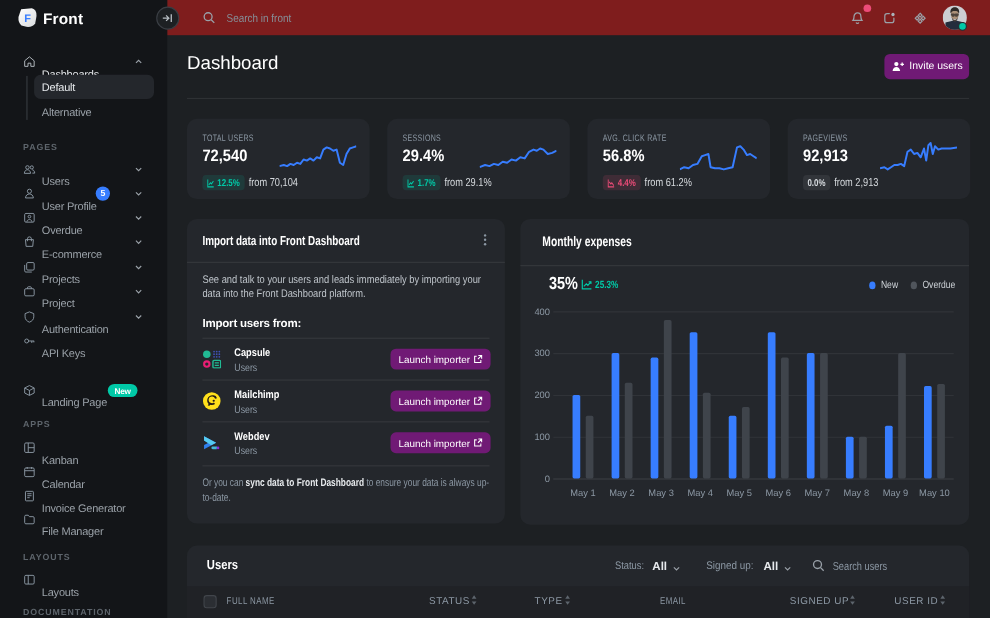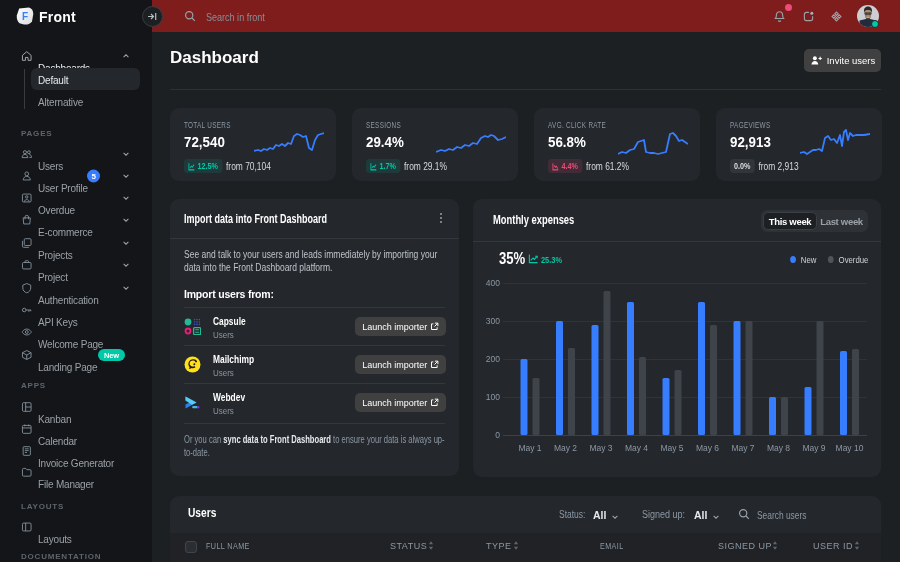--- a/index.html
+++ b/index.html
@@ -17,21 +17,21 @@
 
 #navbar { position:absolute; left:152px; top:0; right:0; height:32px; background:#7f1d1d; z-index:4; }
 
 .card { position:absolute; background:#24272c; border-radius:9px; }
 .muted { color:#8c98a4; }
 .divider { position:absolute; left:0; right:0; height:1px; background:rgba(255,255,255,0.08); }
 .badge { display:inline-flex; align-items:center; height:14px; border-radius:4px; padding:0 5px; font-size:9px; font-weight:bold; }
 .bgreen { background:rgba(0,201,167,0.12); color:#00c9a7; }
 .bred { background:rgba(237,76,120,0.14); color:#ed4c78; }
 .bgray { background:#32353a; color:#d7dbdf; }
-.btn-blue { background:#404040; color:#fff; border-radius:5px; display:flex; align-items:center; justify-content:center; }
+.btn-blue { background:#701a75; color:#fff; border-radius:5px; display:flex; align-items:center; justify-content:center; }
 </style>
 </head>
 <body>
 <div id="stage">
 
   <div id="navbar">
     <svg class="abs" style="left:32px;top:10px" width="12" height="12" viewBox="0 0 12 12">
         <circle cx="5.2" cy="5.2" r="3.6" fill="none" stroke="#99a1a9" stroke-width="1.2"></circle>
         <path d="M8 8 10.8 10.8" stroke="#99a1a9" stroke-width="1.2"></path>
       </svg>
@@ -180,27 +180,20 @@
           <path d="M2 3.5 5 6.5 8 3.5" stroke="#9aa1a8" fill="none" stroke-width="1.3"></path>
         </svg>
     </div>
     <div class="navitem" style="top:299px">
       <svg class="ic oi" viewBox="0 0 16 16">
           <circle cx="4.5" cy="8" r="2.5"></circle>
           <path d="M7 8h7M11 8v2.5M13.6 8v1.8"></path>
         </svg>
       <span class="lb">API Keys</span>
     </div>
-    <div class="navitem" style="top:321px">
-      <svg class="ic oi" viewBox="0 0 16 16">
-          <path d="M1.5 8S4 3.8 8 3.8 14.5 8 14.5 8 12 12.2 8 12.2 1.5 8 1.5 8z"></path>
-          <circle cx="8" cy="8" r="2"></circle>
-        </svg>
-      <span class="lb">Welcome Page</span>
-    </div>
     <div class="navitem" style="top:344px">
       <svg class="ic oi" viewBox="0 0 16 16">
           <path d="M8 1.8 14 4.8v6.4L8 14.2 2 11.2V4.8z"></path>
           <path d="M2 4.8 8 8l6-3.2M8 14.2V8"></path>
         </svg>
       <span class="lb">Landing Page</span>
       <span style="position:absolute;left:98px;top:50%;transform:translateY(-50%);height:12px;background:#00c9a7;border-radius:6px;color:#fff;font-size:7.5px;font-weight:bold;display:flex;align-items:center;padding:0 6px">New</span>
     </div>
     <div class="nhead" style="top:381px">APPS</div>
     <div class="navitem" style="top:396px">
@@ -234,21 +227,21 @@
     <div class="navitem" style="top:516px">
       <svg class="ic oi" viewBox="0 0 16 16">
           <rect x="2" y="2.5" width="12" height="11" rx="1.5"></rect>
           <path d="M6.5 2.5v11"></path>
         </svg>
       <span class="lb">Layouts</span>
     </div>
     <div class="nhead" style="top:552px">DOCUMENTATION</div>
   </div>
 
-  <div class="abs" style="left:170px;top:48px;color:#fff;font-size:17px;font-weight:bold">Dashboard</div>
+  <div class="abs" style="left:170px;top:48px;color:#fff;font-size:17px;font-weight:normal">Dashboard</div>
   <div class="btn-blue abs" style="left:804px;top:49px;width:77px;height:23px;font-size:9.5px">
     <svg width="13" height="13" viewBox="0 0 16 16" style="margin-right:4px">
         <circle cx="6" cy="5.2" r="2.4" fill="#fff"></circle>
         <path d="M1.8 13c.3-3 2-4.4 4.2-4.4s3.9 1.4 4.2 4.4z" fill="#fff"></path>
         <path d="M12.5 3.5v4M10.5 5.5h4" stroke="#fff" stroke-width="1.4"></path>
       </svg>
     Invite users
   </div>
   <div class="divider" style="left:170px;top:89px;width:711px;right:auto"></div>
 
@@ -374,24 +367,20 @@
     <div class="btn-blue abs" style="left:185px;top:194px;width:91px;height:19px;font-size:9px">Launch importer&nbsp;<svg width="9" height="9" viewBox="0 0 12 12" fill="none" stroke="#fff" stroke-width="1.3">
           <path d="M4.5 2.5H2v7.5h7.5V7"></path>
           <path d="M6.5 1.5h4v4M10.2 1.8 6 6"></path>
         </svg></div>
     <div class="divider" style="top:224px;left:14px;right:14px"></div>
     <div class="abs" style="left:14px;top:234px;color:#8c98a4;font-size:10px;line-height:13px;white-space:nowrap;transform:scaleX(0.76);transform-origin:0 0">Or you can <b style="color:#e7eaed">sync data to Front Dashboard</b> to ensure your data is always up-<br>to-date.</div>
   </div>
 
   <div class="card" style="left:473px;top:199px;width:408px;height:278px">
     <div class="abs" style="left:20px;top:14px;color:#fff;font-size:12.5px;font-weight:bold;transform:scaleX(0.75);transform-origin:0 0;white-space:nowrap">Monthly expenses</div>
-    <div class="abs" style="right:13px;top:11px;width:107px;height:22px;background:#2e3136;border-radius:6px;display:flex;align-items:center;padding:2px">
-      <span style="background:#1d2023;border:1px solid #3b3f45;border-radius:5px;color:#fff;font-size:9.5px;font-weight:bold;width:54px;height:18px;display:flex;align-items:center;justify-content:center;letter-spacing:-0.3px">This week</span>
-      <span style="color:#9aa1a8;font-size:9.5px;font-weight:bold;width:49px;text-align:center;letter-spacing:-0.3px">Last week</span>
-    </div>
     <div class="divider" style="top:42px"></div>
     <div class="abs" style="left:26px;top:51px;color:#fff;font-size:16px;font-weight:bold;transform:scaleX(0.82);transform-origin:0 0">35%</div>
     <svg class="abs" style="left:55px;top:54px" width="11" height="11" viewBox="0 0 12 12" fill="none" stroke="#00c9a7" stroke-width="1.2">
         <path d="M1.5 1.5v9h9"></path>
         <path d="M3 8l2.5-2.5 1.5 1.5 3-3.5"></path>
         <path d="M7.8 3.5H10v2.2"></path>
       </svg>
     <div class="abs" style="left:68px;top:55px;color:#00c9a7;font-size:9.5px;font-weight:bold;transform:scaleX(0.78);transform-origin:0 0">25.3%</div>
     <div class="abs" style="right:13px;top:55px;display:flex;align-items:center;font-size:9.5px;color:#cfd4d9;transform:scaleX(0.82);transform-origin:100% 50%">
       <span style="width:7px;height:7px;border-radius:50%;background:#377dff;margin-right:6px"></span>

